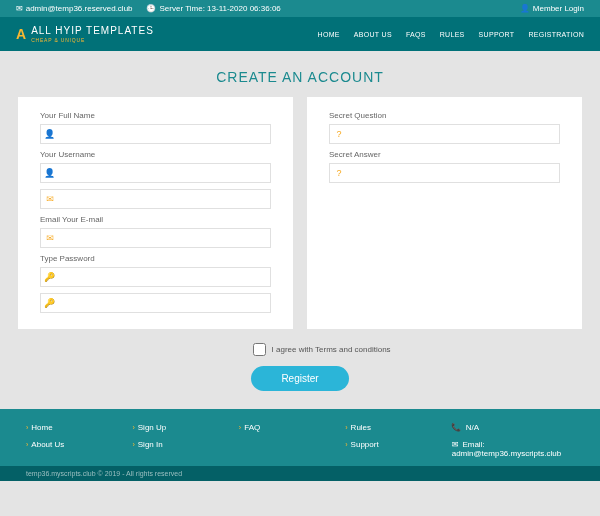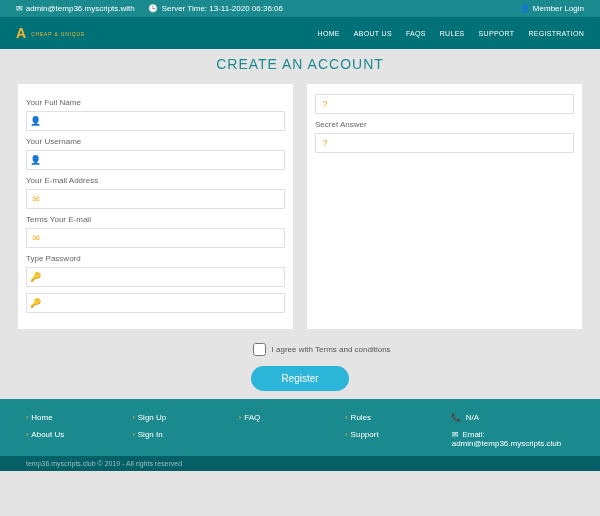--- a/index.html
+++ b/index.html
@@ -7,62 +7,63 @@
 .topbar { background: #1b8a8f; color: #fff; display: flex; justify-content: space-between; padding: 4px 16px; font-size: 8px; }
 .topbar-left { display: flex; gap: 14px; }
 .topbar-item { display: flex; align-items: center; gap: 3px; }
 .navbar { background: #017178; display: flex; justify-content: space-between; align-items: center; padding: 8px 16px; }
 .brand { display: flex; align-items: center; gap: 5px; }
 .brand-logo { color: #f7b731; font-size: 14px; font-weight: bold; }
 .brand-text { color: #fff; font-size: 10px; letter-spacing: 1px; font-weight: 300; }
 .brand-sub { color: #f7b731; font-size: 5px; letter-spacing: 0.8px; display: block; margin-top: 1px; }
 .navmenu { display: flex; gap: 14px; }
 .navmenu a { color: #fff; font-size: 7px; text-decoration: none; letter-spacing: 0.3px; }
-.page-title { text-align: center; color: #1b8a8f; font-size: 14px; letter-spacing: 1px; padding: 7px 0 12px; font-weight: 400; }
+.page-title { text-align: center; color: #1b8a8f; font-size: 14px; letter-spacing: 1px; padding: 18px 0 12px; font-weight: 400; }
 .form-wrap { display: flex; gap: 14px; padding: 0 18px; }
-.panel { background: #fff; padding: 10px 8px; flex: 1; }
+.panel { background: #fff; padding: 10px 22px; flex: 1; }
 .field-label { font-size: 8px; color: #666; margin-bottom: 4px; margin-top: 4px; }
 .input-row { display: flex; align-items: center; border: 1px solid #e0e0e0; margin-bottom: 6px; background: #fff; }
 .input-icon { width: 18px; text-align: center; color: #f7a81d; font-size: 9px; }
 .input-field { border: none; outline: none; flex: 1; padding: 4px 4px; font-size: 8px; height: 18px; }
 .terms { text-align: center; padding: 14px 0 6px; font-size: 8px; color: #555; margin-left: 44px; }
 .terms input { vertical-align: middle; margin-right: 3px; }
-.register-btn { display: block; margin: 4px auto 8px; background: #2bb5d8; color: #fff; border: none; border-radius: 14px; padding: 7px 30px; font-size: 10px; cursor: pointer; }
+.register-btn { display: block; margin: 4px auto 18px; background: #2bb5d8; color: #fff; border: none; border-radius: 14px; padding: 7px 30px; font-size: 10px; cursor: pointer; }
 .footer { background: #1b8a8f; color: #fff; padding: 14px 26px 8px; }
 .footer-cols { display: flex; gap: 30px; }
 .fcol { display: flex; flex-direction: column; gap: 8px; flex: 1; }
 .fcol a, .fcol span { color: #fff; font-size: 8px; text-decoration: none; }
 .fcol .chev { color: #f7b731; margin-right: 3px; font-size: 7px; }
 .fcol .ficon { margin-right: 4px; font-size: 8px; }
 .footer-bottom { background: #046066; color: #9bbfc0; text-align: left; font-size: 7px; padding: 4px 26px; }
 </style>
 </head>
 <body>
 
 <div class="topbar">
   <div class="topbar-left">
     <div class="topbar-item">
       <span>✉</span>
-      <span>admin@temp36.myscripts.with</span>
+      <span>admin@temp36.reserved.club</span>
     </div>
     <div class="topbar-item">
       <span>🕒</span>
       <span>Server Time: 13-11-2020 06:36:06</span>
     </div>
   </div>
   <div class="topbar-item">
     <span>👤</span>
     <span>Member Login</span>
   </div>
 </div>
 
 <div class="navbar">
   <div class="brand">
     <span class="brand-logo">A</span>
     <div>
+      <span class="brand-text">ALL HYIP TEMPLATES</span>
       <span class="brand-sub">CHEAP &amp; UNIQUE</span>
     </div>
   </div>
   <div class="navmenu">
     <a>HOME</a>
     <a>ABOUT US</a>
     <a>FAQS</a>
     <a>RULES</a>
     <a>SUPPORT</a>
     <a>REGISTRATION</a>
@@ -76,41 +77,41 @@
     <div class="field-label">Your Full Name</div>
     <div class="input-row">
         <span class="input-icon">👤</span>
         <input class="input-field" style="">
       </div>
     <div class="field-label">Your Username</div>
     <div class="input-row">
         <span class="input-icon">👤</span>
         <input class="input-field" style="">
       </div>
-    <div class="field-label">Your E-mail Address</div>
     <div class="input-row">
         <span class="input-icon">✉</span>
         <input class="input-field" style="">
       </div>
-    <div class="field-label">Terms Your E-mail</div>
+    <div class="field-label">Email Your E-mail</div>
     <div class="input-row">
         <span class="input-icon">✉</span>
         <input class="input-field" style="">
       </div>
     <div class="field-label">Type Password</div>
     <div class="input-row">
         <span class="input-icon">🔑</span>
         <input type="password" class="input-field" style="">
       </div>
     <div class="input-row">
         <span class="input-icon">🔑</span>
         <input type="password" class="input-field" style="">
       </div>
   </div>
   <div class="panel">
+    <div class="field-label">Secret Question</div>
     <div class="input-row">
         <span class="input-icon">?</span>
         <input class="input-field" style="">
       </div>
     <div class="field-label">Secret Answer</div>
     <div class="input-row">
         <span class="input-icon">?</span>
         <input class="input-field" style="">
       </div>
   </div>

